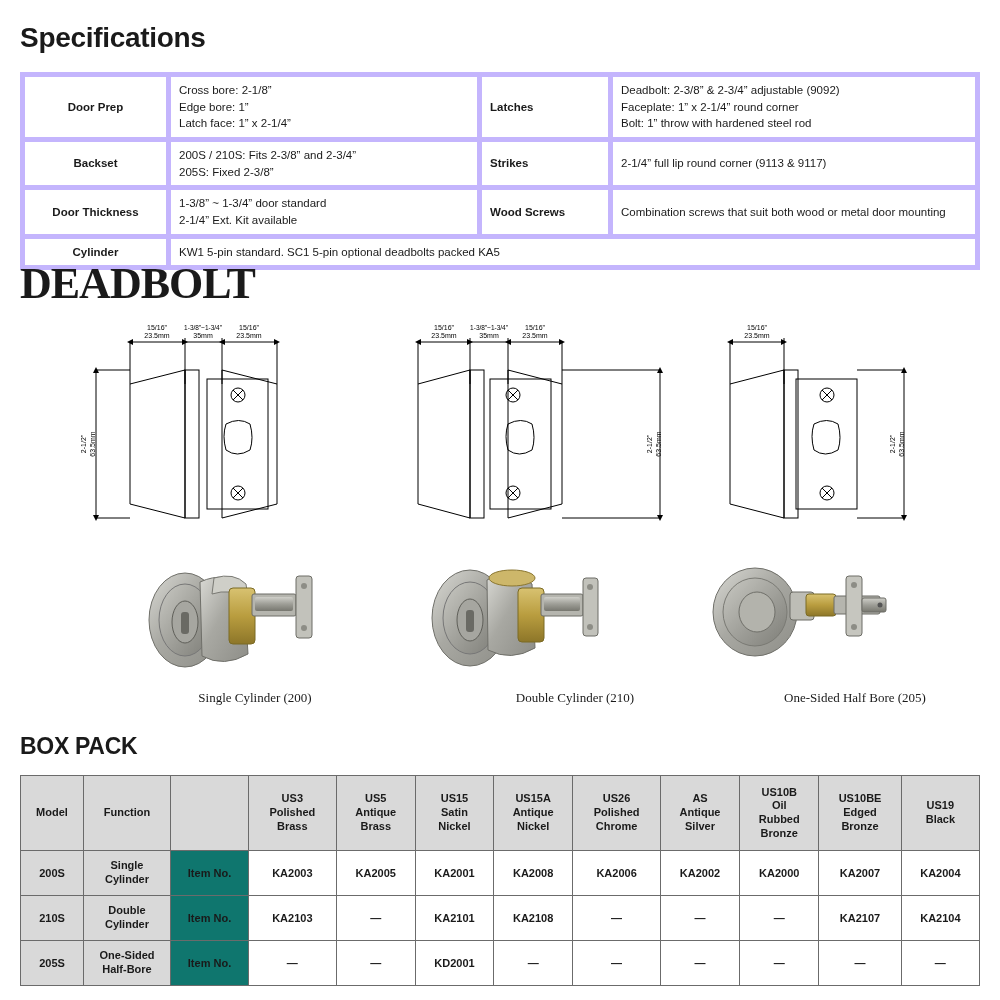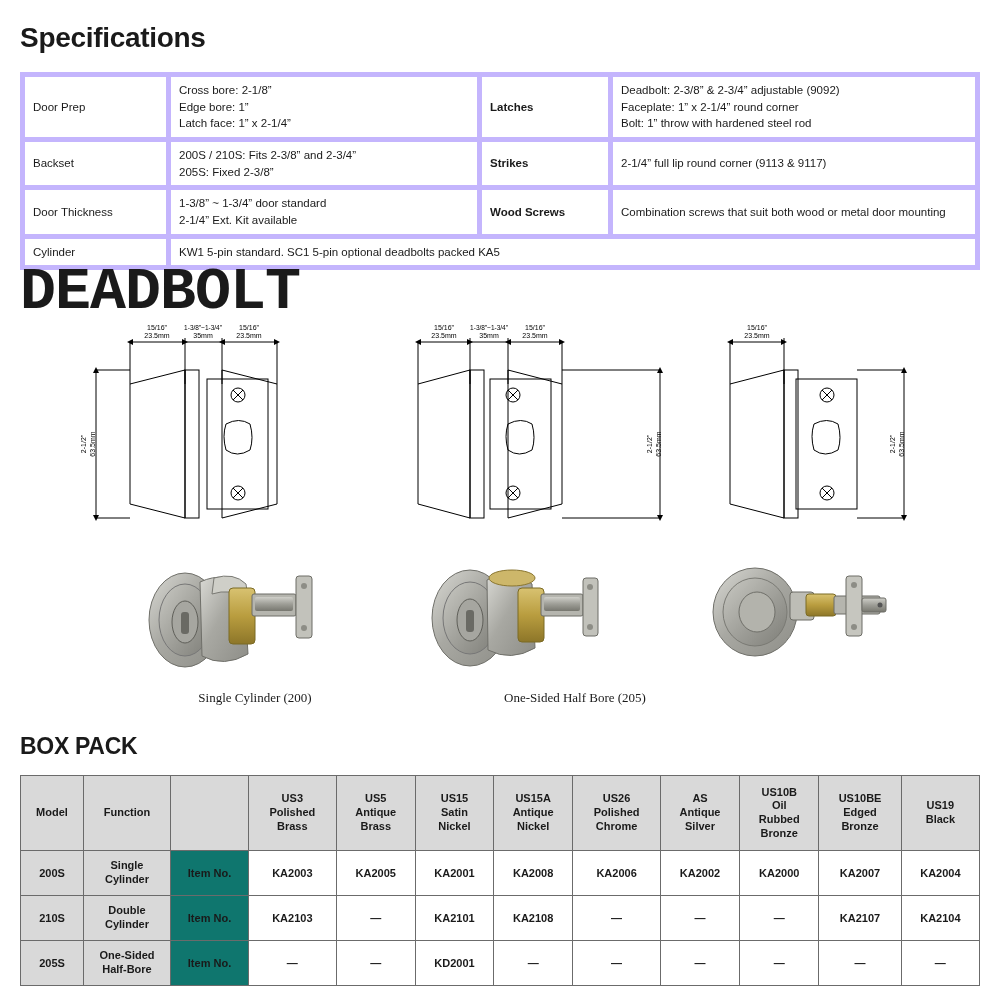--- a/index.html
+++ b/index.html
@@ -22,29 +22,29 @@
     position:absolute;left:20px;top:72px;width:960px;
     border-collapse:collapse;
     font-size:11.5px;
   }
   table.spec td{
     border:5px solid #c4b5fd;
     padding:5px 8px;
     vertical-align:middle;
     line-height:1.45;
   }
-  table.spec td.lbl{font-weight:normal;width:125px;}
+  table.spec td.lbl{font-weight:bold;width:125px;text-align:center;}
   table.spec td.lbl2{font-weight:bold;width:110px;}
   table.spec td.val{width:290px;}
 
   
   .deadbolt-title{
     position:absolute;left:20px;top:258px;
-    font-size:60px;font-weight:bold;letter-spacing:-1px;
-    font-family:Liberation Mono, monospace;
+    font-size:44px;font-weight:bold;letter-spacing:-1px;
+    font-family:Liberation Serif, serif;
   }
 
   
   .drawings{position:absolute;left:0;top:312px;width:1000px;height:240px;}
   .caption-row{position:absolute;left:15px;top:690px;width:1000px;
     display:flex;font-size:13px;font-family:"Liberation Serif", serif;}
   .caption-row div{text-align:center;}
   .cap1{width:360px;margin-left:60px;}
   .cap2{width:280px;}
   .cap3{width:280px;}
@@ -306,20 +306,21 @@
         <circle cx="854" cy="35" r="3" fill="#8d8d86"></circle>
         <circle cx="854" cy="77" r="3" fill="#8d8d86"></circle>
         <rect x="862" y="48" width="24" height="14" rx="2" fill="url(#boltg)" stroke="#6d6d66"></rect>
         <circle cx="880" cy="55" r="2.5" fill="#555"></circle>
       </g>
     </svg>
   </div>
 
   <div class="caption-row">
     <div class="cap1">Single Cylinder (200)</div>
+    <div class="cap2">Double Cylinder (210)</div>
     <div class="cap3">One-Sided Half Bore  (205)</div>
   </div>
 
   <div class="boxpack-title">BOX PACK</div>
 
   <table class="boxpack">
     <thead>
       <tr>
         <th class="model-h">Model</th>
         <th class="func-h">Function</th>

